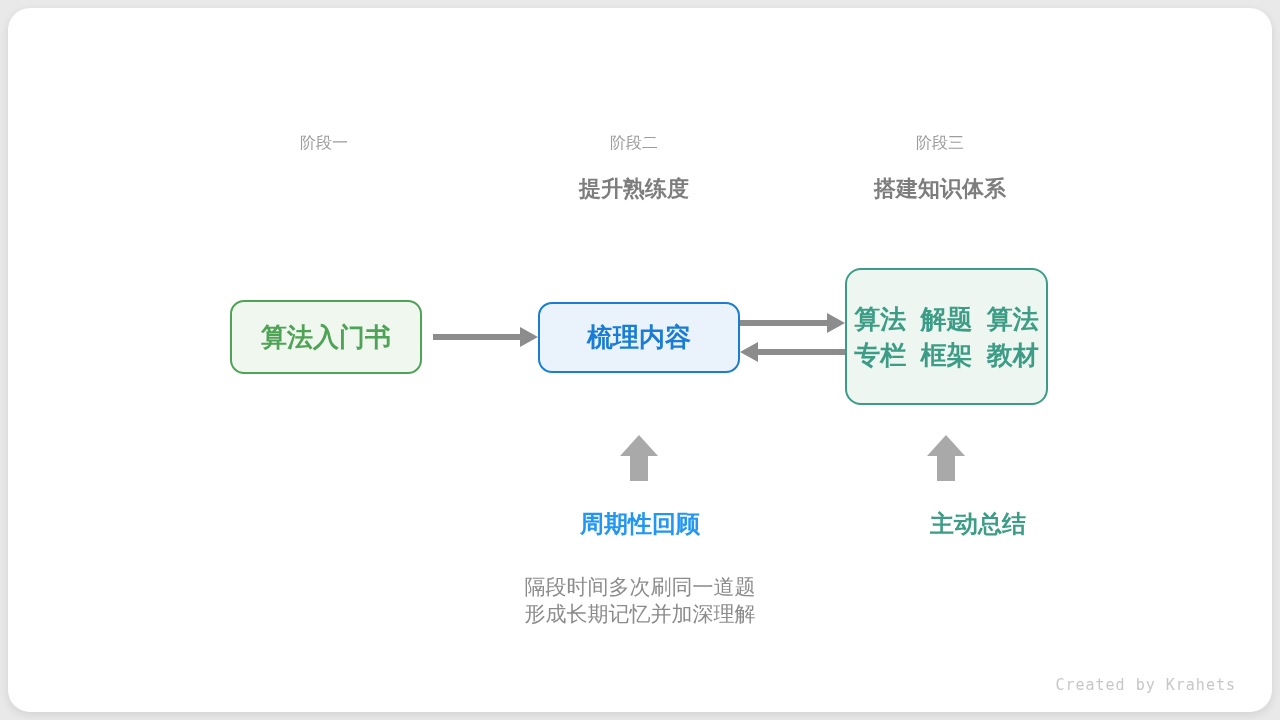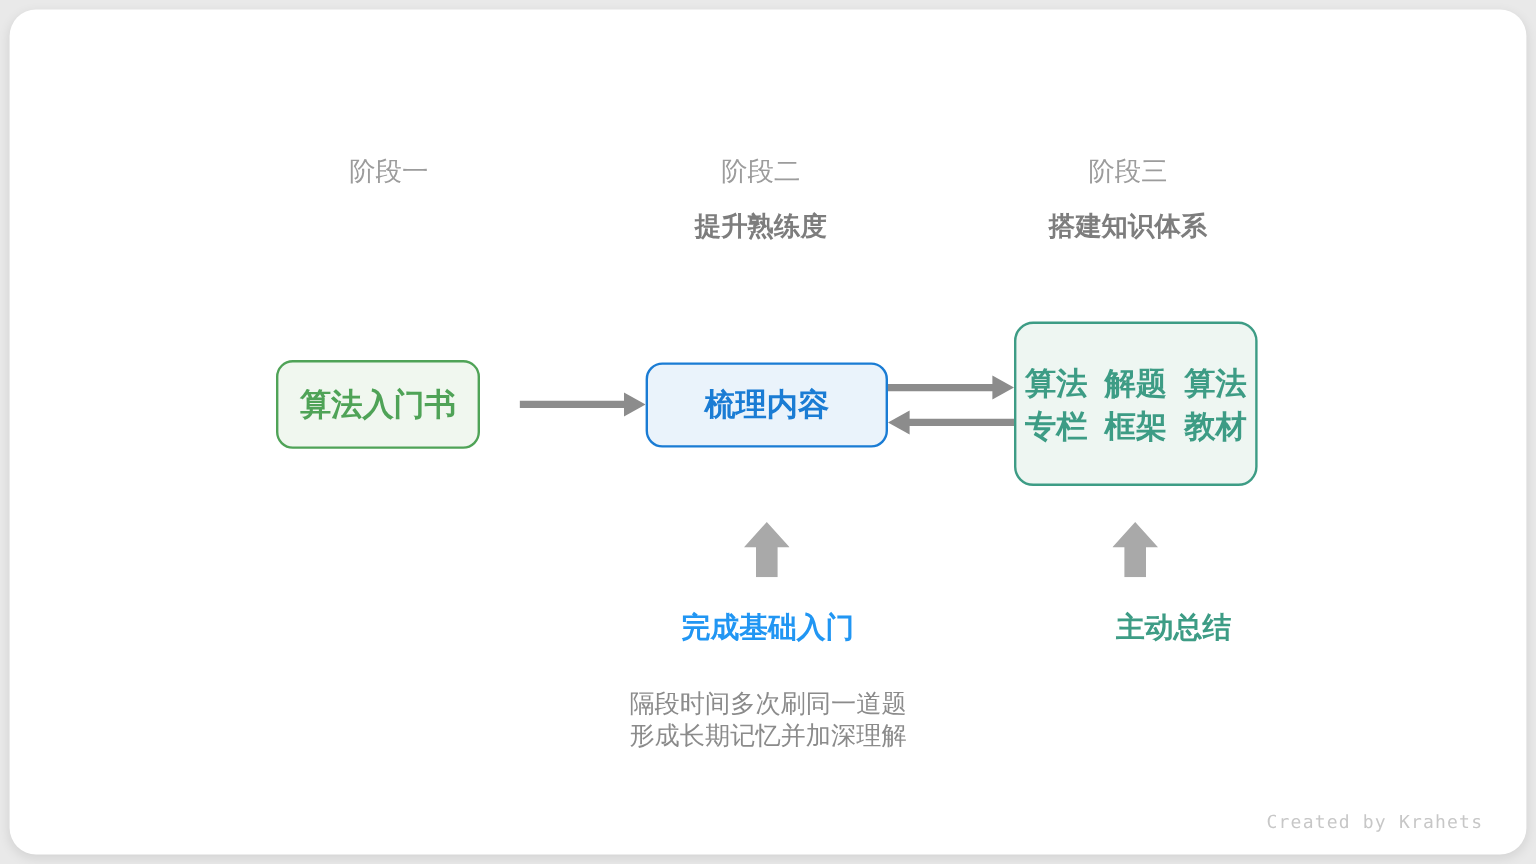--- a/index.html
+++ b/index.html
@@ -11,33 +11,33 @@
   .canvas{position:relative;width:1280px;height:720px;}
   .card{
     position:absolute;left:8px;top:8px;right:8px;bottom:8px;
     background:var(--card_bg,#fff);border-radius:22px;
     box-shadow:0 3px 10px rgba(0,0,0,0.10);
   }
   .layer{position:absolute;left:0;top:0;width:1280px;height:720px;}
 
   
   .stage{position:absolute;top:128px;width:320px;text-align:center;}
-  .stage-label{font-size:22px;line-height:30px;color:var(--stage_label,#9c9c9c);}
+  .stage-label{font-size:16px;line-height:30px;color:var(--stage_label,#9c9c9c);}
   .stage-subtitle{margin-top:16px;font-size:22px;line-height:30px;font-weight:bold;color:var(--stage_subtitle,#7d7d7d);}
   .stage-1{left:164px;}
   .stage-2{left:474px;}
   .stage-3{left:780px;}
 
   
   .node{
     position:absolute;box-sizing:border-box;border-radius:14px;
     display:flex;flex-direction:row;align-items:center;justify-content:center;
     font-weight:bold;font-size:26px;text-align:center;
   }
-  .node-green{left:230px;top:300px;width:170px;height:74px;
+  .node-green{left:230px;top:300px;width:192px;height:74px;
     border:2.5px solid var(--green,#4fa357);background:var(--green_fill,#f0f7ef);color:var(--green,#4fa357);}
   .node-blue{left:538px;top:302px;width:202px;height:71px;
     border:2.5px solid var(--blue,#1a7cd4);background:var(--blue_fill,#eaf3fb);color:var(--blue,#1a7cd4);}
   .node-teal{left:845px;top:268px;width:203px;height:137px;border-radius:16px;
     border:2.5px solid var(--teal,#3d9c85);background:var(--teal_fill,#eef6f2);color:var(--teal,#3d9c85);}
   .node-teal .node-line{line-height:36px;}
 
   
   .arrow-svg{position:absolute;display:block;}
   .arrow-svg .stroke{stroke:var(--arrow_gray,#8c8c8c);stroke-width:6;}
@@ -104,21 +104,21 @@
     </svg>
 
     <svg class="arrow-svg block-arrow" style="left:620px;top:435px;" width="38" height="46">
       <polygon class="fill" points="19,0 38,21 28,21 28,46 10,46 10,21 0,21"></polygon>
     </svg>
     <svg class="arrow-svg block-arrow" style="left:927px;top:435px;" width="38" height="46">
       <polygon class="fill" points="19,0 38,21 28,21 28,46 10,46 10,21 0,21"></polygon>
     </svg>
 
     <div class="annotation annotation-review">
-      <div class="annotation-title blue">完成基础入门</div>
+      <div class="annotation-title blue">周期性回顾</div>
       <div class="annotation-desc">
         <div>隔段时间多次刷同一道题</div>
         <div>形成长期记忆并加深理解</div>
       </div>
     </div>
     <div class="annotation annotation-summarize">
       <div class="annotation-title teal">主动总结</div>
     </div>
 
     <div class="credit">Created by Krahets</div>

